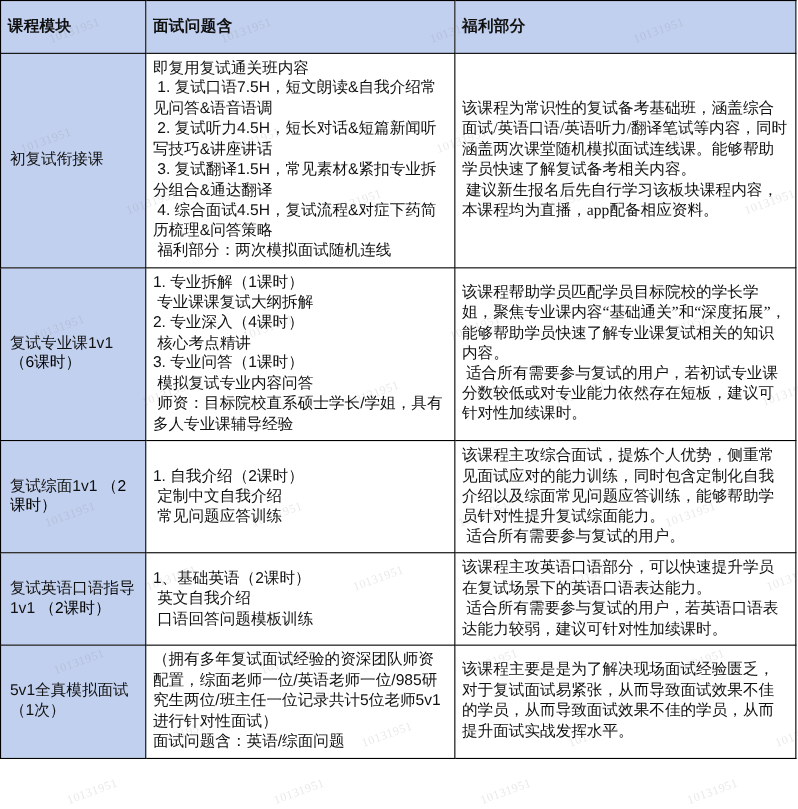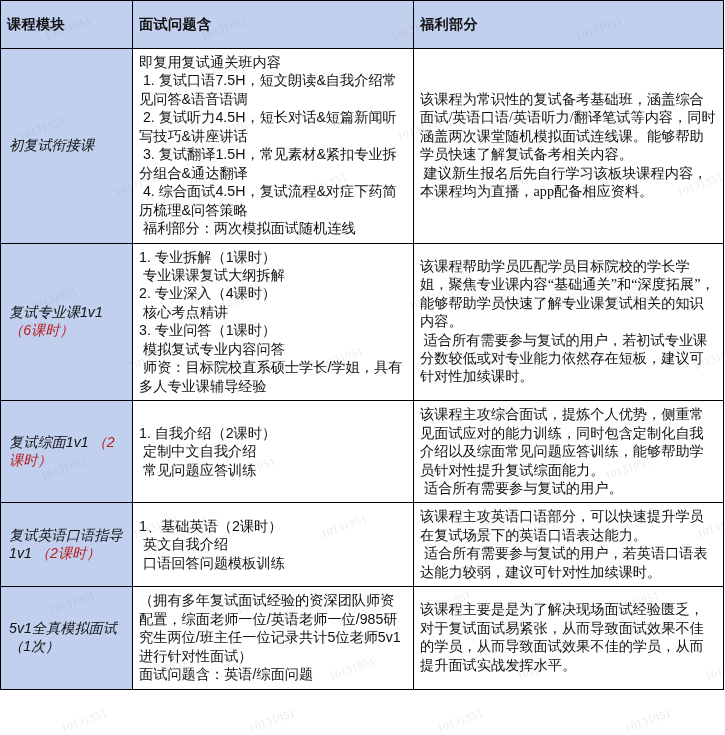--- a/index.html
+++ b/index.html
@@ -55,32 +55,32 @@
     vertical-align: middle;
     letter-spacing: 0.3px;
   }
 
   td.module {
     background: #c2d0ef;
     text-align: left;
     font-size: 14.6px;
     line-height: 1.32;
   }
-  td.module.center-pad { padding-left: 8px; font-style: italic; }
+  td.module.center-pad { padding-left: 8px; }
 
   td.detail, td.desc {
     background: #ffffff;
     vertical-align: top;
     padding-top: 5px;
   }
 
   td.desc { line-height: 1.38; }
   td.detail { line-height: 1.36; }
 
-  .red { color: #b91c1c; }
+  .red { color: #000000; }
 
   .line { display: block; white-space: pre-wrap; }
 
   
   .wm {
     position: absolute;
     color: rgba(120,120,120,0.16);
     font-size: 11px;
     font-family: "Liberation Serif", "DejaVu Serif", serif;
     transform: rotate(-20deg);

